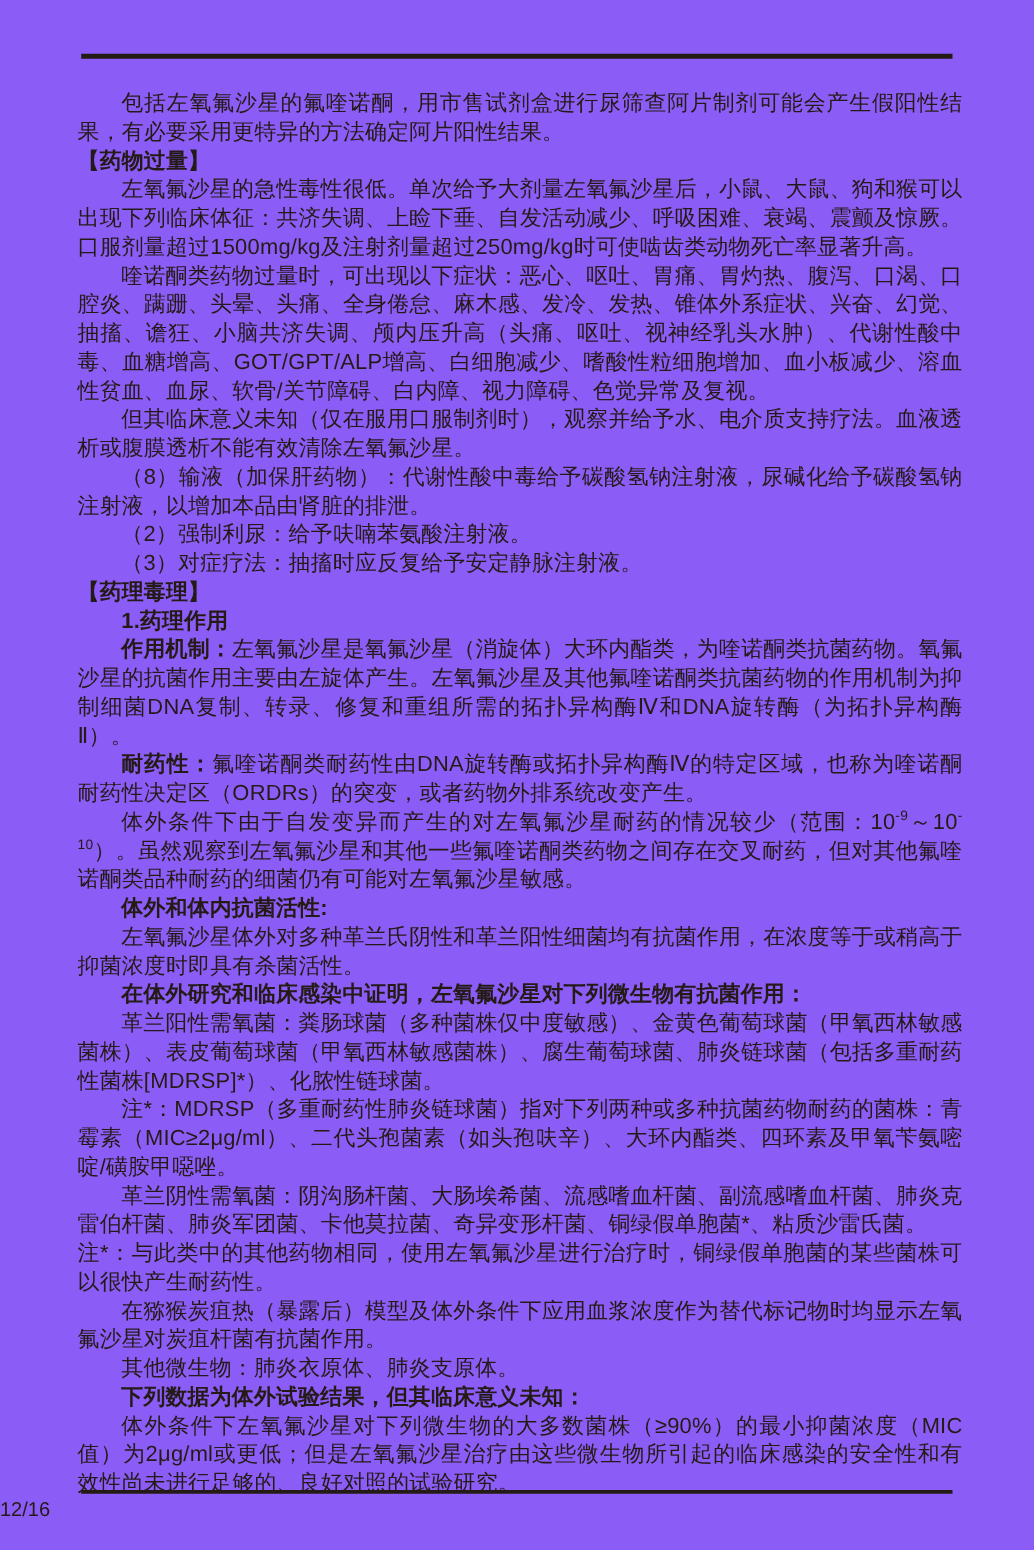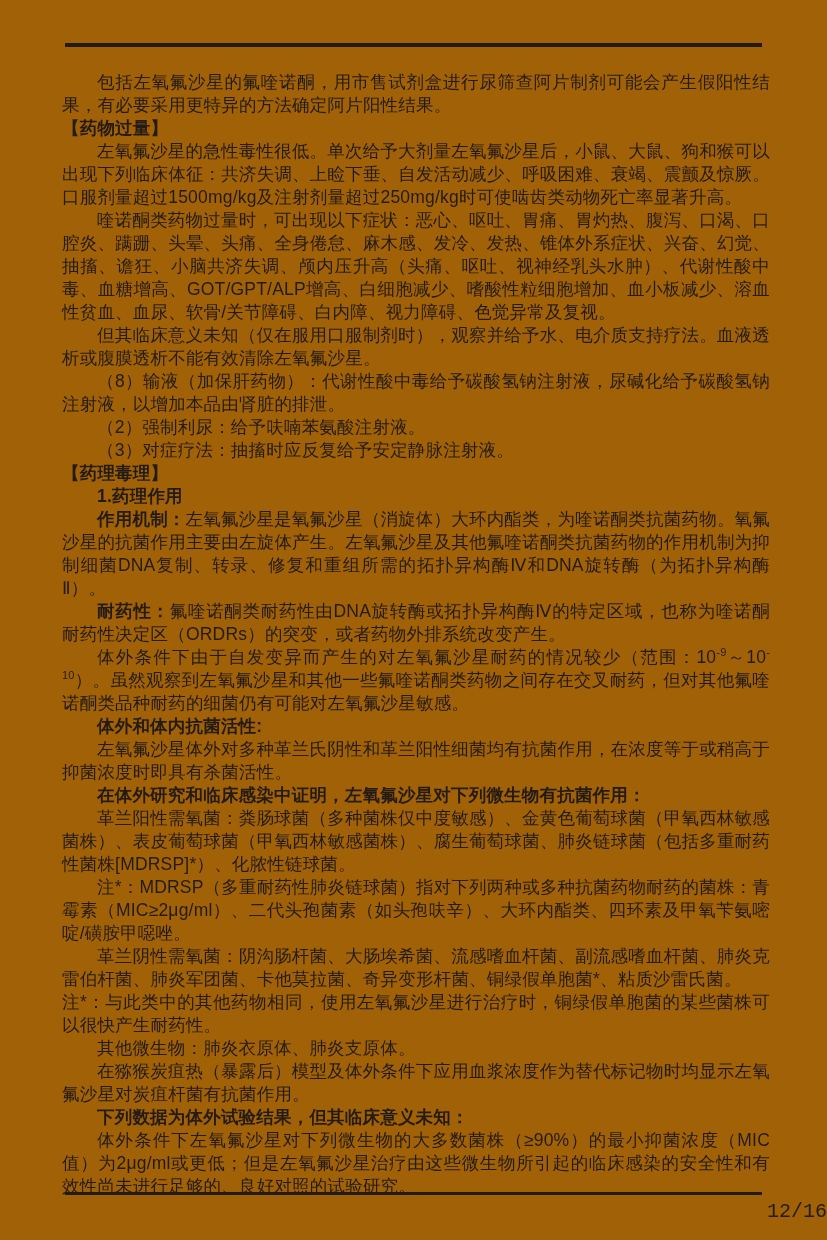--- a/index.html
+++ b/index.html
@@ -1,20 +1,20 @@
 <!DOCTYPE html>
 <html><head>
 <meta charset="utf-8">
 <style>
   html, body { margin: 0; padding: 0; background: #ffffff; }
   .page {
     position: relative;
     width: 827px;
     height: 1240px;
-    background: #a16207;
+    background: #8b5cf6;
     overflow: hidden;
     font-family: "Liberation Sans", sans-serif;
     color: #241b16;
   }
   .rule {
     position: absolute;
     left: 65px;
     width: 697px;
     background: #241b16;
   }
@@ -36,24 +36,23 @@
   .para sup {
     font-size: 11px;
     line-height: 0;
     vertical-align: super;
   }
   .footer {
     position: absolute;
     left: 0;
     top: 1200px;
     width: 100%;
-    text-align: right;
-    font-size: 20px;
+    text-align: left;
+    font-size: 16px;
     color: #241b16;
-    font-family: Liberation Mono, monospace;
   }
 </style>
 </head>
 <body>
 
 <div class="page">
   <div class="rule rule-top"></div>
   <div class="doc">
       <p class="para indent"><span>包括左氧氟沙星的氟喹诺酮，用市售试剂盒进行尿筛查阿片制剂可能会产生假阳性结果，有必要采用更特异的方法确定阿片阳性结果。</span></p>
       <p class="para"><b>【药物过量】</b></p>
@@ -68,20 +67,20 @@
       <p class="para indent"><b>作用机制：</b><span>左氧氟沙星是氧氟沙星（消旋体）大环内酯类，为喹诺酮类抗菌药物。氧氟沙星的抗菌作用主要由左旋体产生。左氧氟沙星及其他氟喹诺酮类抗菌药物的作用机制为抑制细菌DNA复制、转录、修复和重组所需的拓扑异构酶Ⅳ和DNA旋转酶（为拓扑异构酶Ⅱ）。</span></p>
       <p class="para indent"><b>耐药性：</b><span>氟喹诺酮类耐药性由DNA旋转酶或拓扑异构酶Ⅳ的特定区域，也称为喹诺酮耐药性决定区（ORDRs）的突变，或者药物外排系统改变产生。</span></p>
       <p class="para indent"><span>体外条件下由于自发变异而产生的对左氧氟沙星耐药的情况较少（范围：10</span><sup>-9</sup><span>～10</span><sup>-10</sup><span>）。虽然观察到左氧氟沙星和其他一些氟喹诺酮类药物之间存在交叉耐药，但对其他氟喹诺酮类品种耐药的细菌仍有可能对左氧氟沙星敏感。</span></p>
       <p class="para indent"><b>体外和体内抗菌活性:</b></p>
       <p class="para indent"><span>左氧氟沙星体外对多种革兰氏阴性和革兰阳性细菌均有抗菌作用，在浓度等于或稍高于抑菌浓度时即具有杀菌活性。</span></p>
       <p class="para indent"><b>在体外研究和临床感染中证明，左氧氟沙星对下列微生物有抗菌作用：</b></p>
       <p class="para indent"><span>革兰阳性需氧菌：粪肠球菌（多种菌株仅中度敏感）、金黄色葡萄球菌（甲氧西林敏感菌株）、表皮葡萄球菌（甲氧西林敏感菌株）、腐生葡萄球菌、肺炎链球菌（包括多重耐药性菌株[MDRSP]*）、化脓性链球菌。</span></p>
       <p class="para indent"><span>注*：MDRSP（多重耐药性肺炎链球菌）指对下列两种或多种抗菌药物耐药的菌株：青霉素（MIC≥2μg/ml）、二代头孢菌素（如头孢呋辛）、大环内酯类、四环素及甲氧苄氨嘧啶/磺胺甲噁唑。</span></p>
       <p class="para indent"><span>革兰阴性需氧菌：阴沟肠杆菌、大肠埃希菌、流感嗜血杆菌、副流感嗜血杆菌、肺炎克雷伯杆菌、肺炎军团菌、卡他莫拉菌、奇异变形杆菌、铜绿假单胞菌*、粘质沙雷氏菌。</span></p>
       <p class="para"><span>注*：与此类中的其他药物相同，使用左氧氟沙星进行治疗时，铜绿假单胞菌的某些菌株可以很快产生耐药性。</span></p>
+      <p class="para indent"><span>在猕猴炭疽热（暴露后）模型及体外条件下应用血浆浓度作为替代标记物时均显示左氧氟沙星对炭疽杆菌有抗菌作用。</span></p>
       <p class="para indent"><span>其他微生物：肺炎衣原体、肺炎支原体。</span></p>
-      <p class="para indent"><span>在猕猴炭疽热（暴露后）模型及体外条件下应用血浆浓度作为替代标记物时均显示左氧氟沙星对炭疽杆菌有抗菌作用。</span></p>
       <p class="para indent"><b>下列数据为体外试验结果，但其临床意义未知：</b></p>
       <p class="para indent"><span>体外条件下左氧氟沙星对下列微生物的大多数菌株（≥90%）的最小抑菌浓度（MIC值）为2μg/ml或更低；但是左氧氟沙星治疗由这些微生物所引起的临床感染的安全性和有效性尚未进行足够的、良好对照的试验研究。</span></p>
     </div>
   <div class="rule rule-bottom"></div>
   <div class="footer">12/16</div>
 </div>
 
 </body></html>

